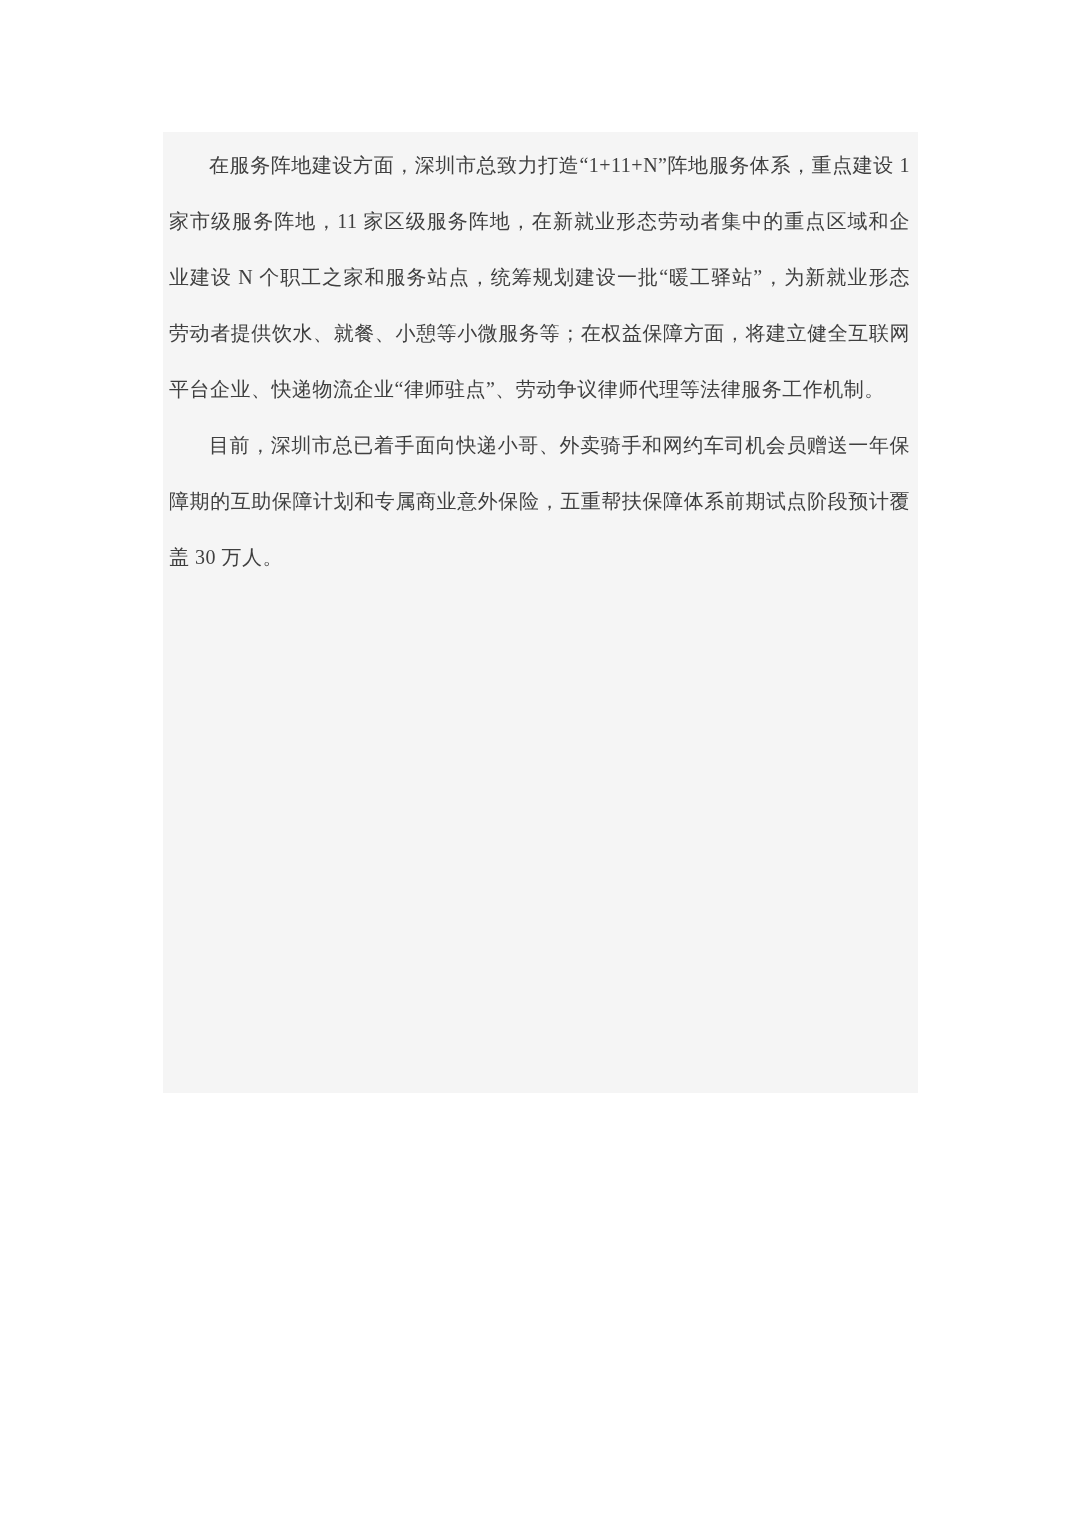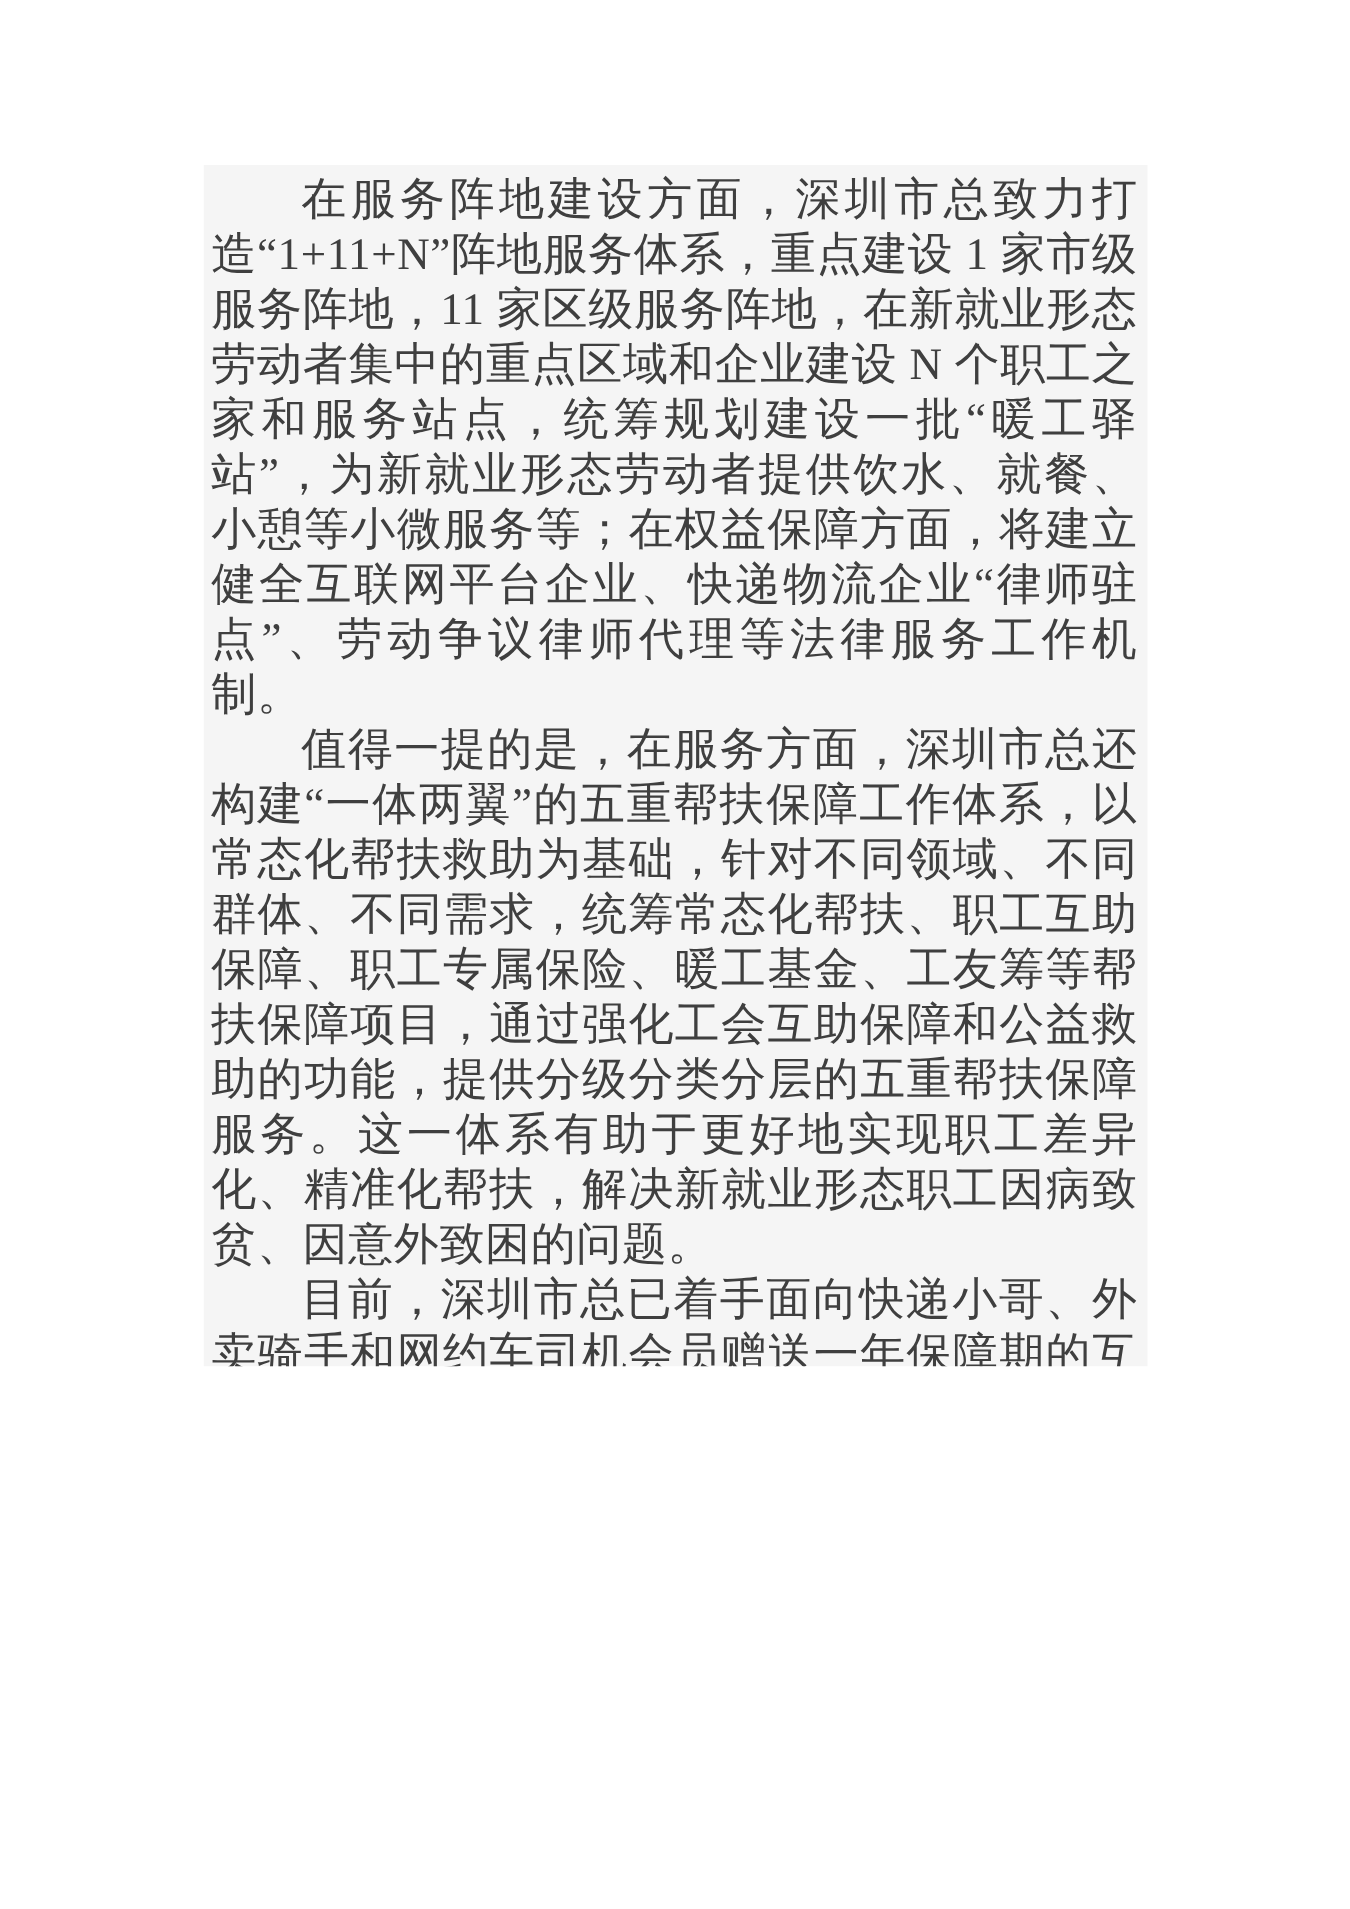--- a/index.html
+++ b/index.html
@@ -21,31 +21,30 @@
   }
   .article{
     position:absolute;
     left:163px;top:132px;
     width:755px;height:961px;
     background:var(--content-bg);
     padding:5px 8px 0 6px;
     overflow:hidden;
   }
   .article p{
-    font-size:36px;
-    line-height:44px;
+    font-size:20px;
+    line-height:56px;
     color:var(--text-color);
     text-align:justify;
     text-justify:inter-ideograph;
     text-indent:2em;
     letter-spacing:0.5px;
   }
 </style>
 </head>
 <body>
 
 <div class="page">
   <div class="article">
     <p>在服务阵地建设方面，深圳市总致力打造“1+11+N”阵地服务体系，重点建设 1 家市级服务阵地，11 家区级服务阵地，在新就业形态劳动者集中的重点区域和企业建设 N 个职工之家和服务站点，统筹规划建设一批“暖工驿站”，为新就业形态劳动者提供饮水、就餐、小憩等小微服务等；在权益保障方面，将建立健全互联网平台企业、快递物流企业“律师驻点”、劳动争议律师代理等法律服务工作机制。</p>
-    <p>值得一提的是，在服务方面，深圳市总还构建“一体两翼”的五重帮扶保障工作体系，以常态化帮扶救助为基础，针对不同领域、不同群体、不同需求，统筹常态化帮扶、职工互助保障、职工专属保险、暖工基金、工友筹等帮扶保障项目，通过强化工会互助保障和公益救助的功能，提供分级分类分层的五重帮扶保障服务。这一体系有助于更好地实现职工差异化、精准化帮扶，解决新就业形态职工因病致贫、因意外致困的问题。</p>
     <p>目前，深圳市总已着手面向快递小哥、外卖骑手和网约车司机会员赠送一年保障期的互助保障计划和专属商业意外保险，五重帮扶保障体系前期试点阶段预计覆盖 30 万人。</p>
   </div>
 </div>
 
 </body></html>

